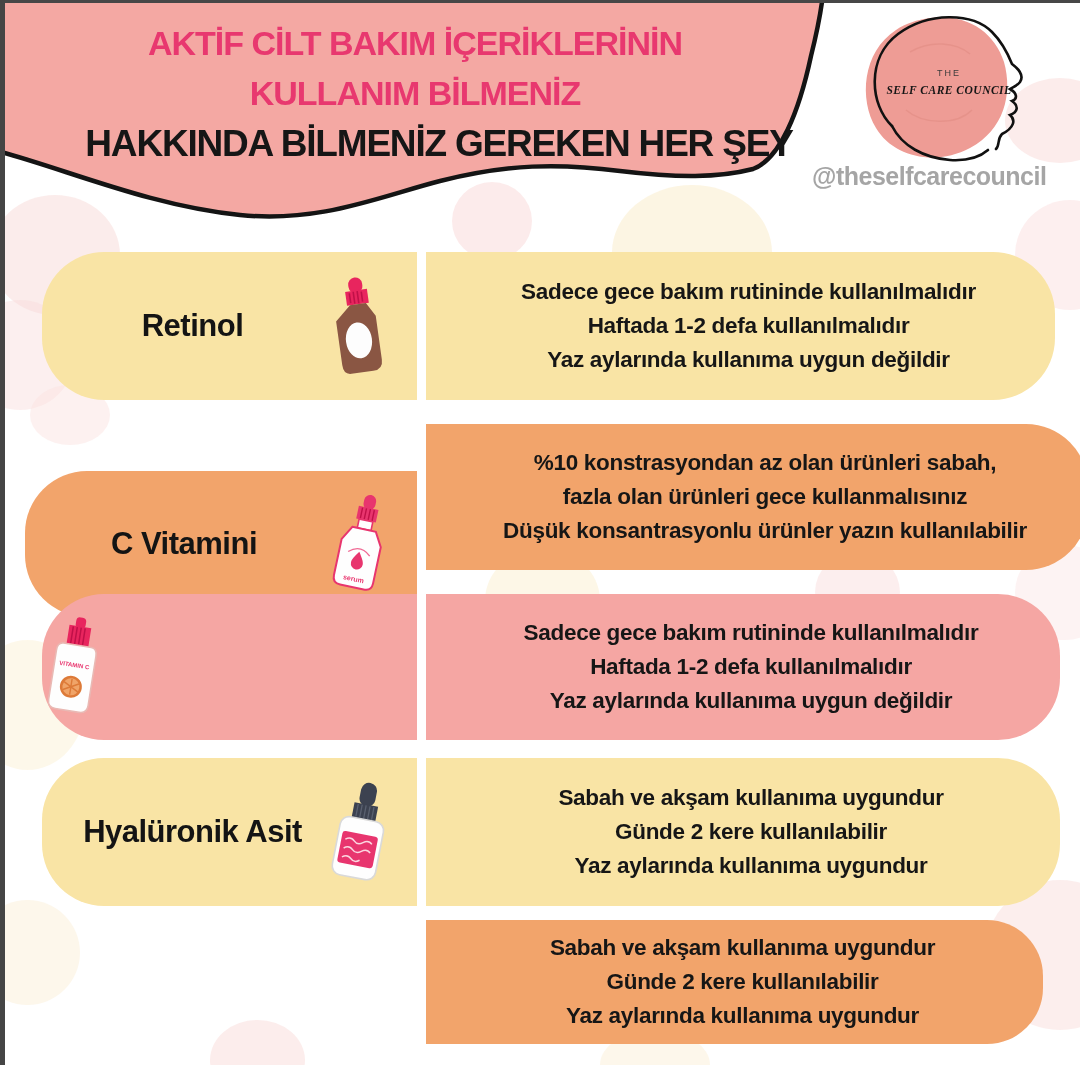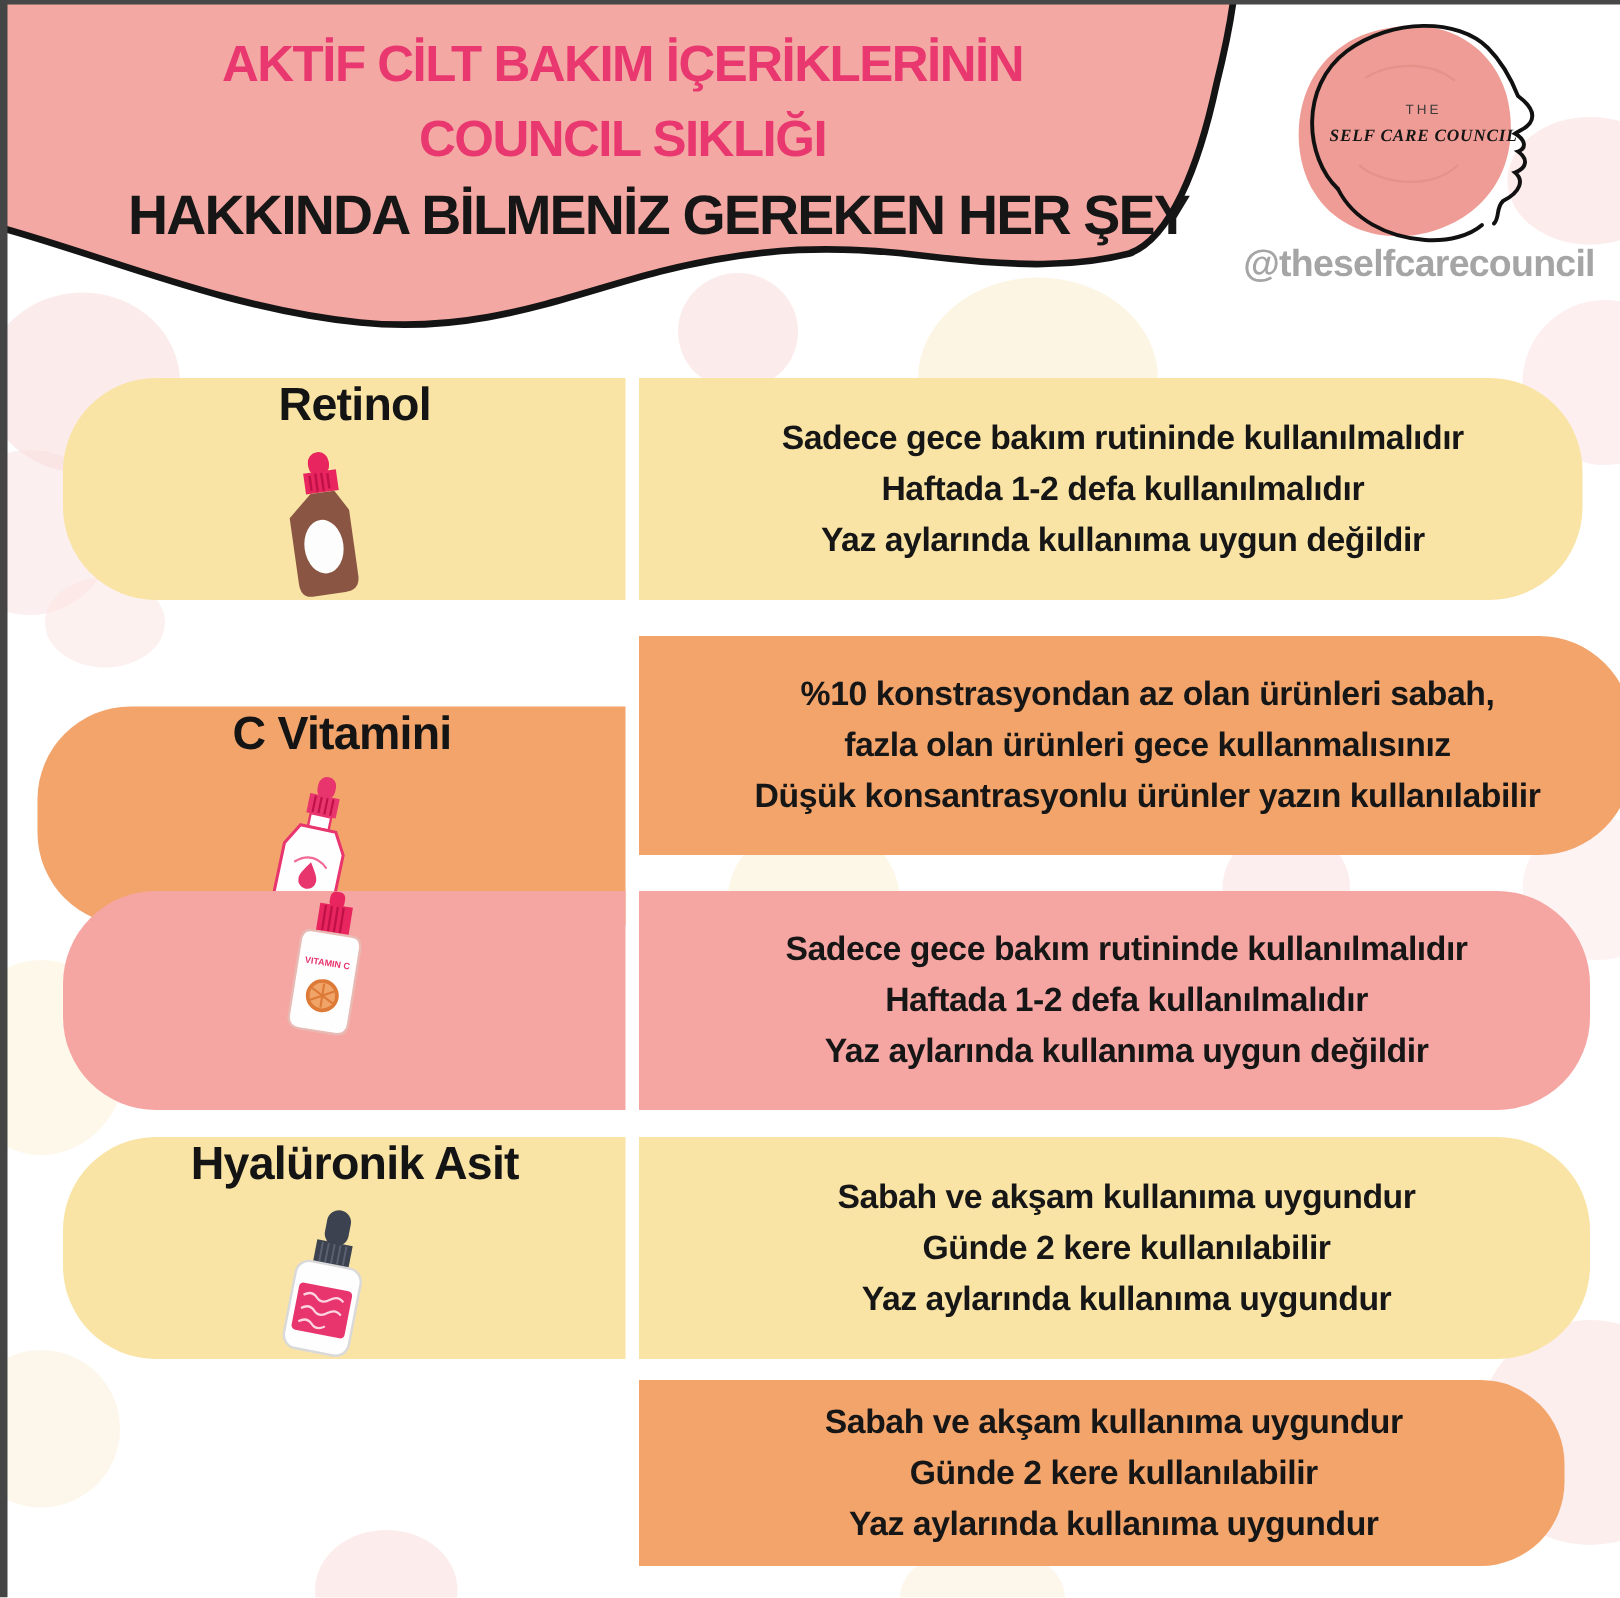--- a/index.html
+++ b/index.html
@@ -16,26 +16,26 @@
   
   .header-svg{position:absolute;left:0;top:0;z-index:3;}
   .title-wrap{position:absolute;left:0;top:0;width:830px;z-index:4;text-align:center;}
   .title-line{font-weight:bold;letter-spacing:-1px;line-height:1;}
   .t1,.t2{font-size:34px;color:var(--c-title_pink,#E8386F);}
   .t1{margin-top:26px;}
   .t2{margin-top:16px;}
   .t3{font-size:37px;color:#161616;margin-top:15px;letter-spacing:-1.2px;padding-left:48px;}
   .logo-svg{position:absolute;left:852px;top:10px;z-index:4;}
   .handle{position:absolute;left:812px;top:162px;width:268px;z-index:4;
-          font-size:25px;font-weight:bold;color:var(--c-handle_gray,#A5A5A5);letter-spacing:-0.5px;text-align:center;}
+          font-size:25px;font-weight:bold;color:var(--c-handle_gray,#A5A5A5);letter-spacing:-0.5px;}
 
   
   .row{position:absolute;left:0;width:1080px;z-index:2;}
   .pill{position:absolute;top:0;height:100%;}
-  .pill-left{border-radius:62px 0 0 62px;display:flex;align-items:center;flex-direction:column;}
+  .pill-left{border-radius:62px 0 0 62px;display:flex;align-items:center;}
   .pill-right{border-radius:0 62px 62px 0;display:flex;flex-direction:column;justify-content:center;padding-left:16px;box-sizing:border-box;align-items:center;}
   .row5 .pill-left{border-radius:56px 0 0 56px;}
   .row5 .pill-right{border-radius:0 56px 56px 0;}
 
   .p-yellow{background:var(--c-yellow,#F9E4A5);}
   .p-orange{background:var(--c-orange,#F2A46B);}
   .p-pink{background:var(--c-pink,#F5A6A3);}
 
   .row1{top:252px;height:148px;}
   .row2{top:424px;height:146px;}
@@ -76,21 +76,21 @@
   <div class="blob" style="left:210px;top:1020px;width:95px;height:80px;background:#F9DFDD;opacity:.55;"></div>
   <div class="blob" style="left:600px;top:1030px;width:110px;height:70px;background:#FBF0D8;opacity:.5;"></div>
 
   <svg class="header-svg" width="1080" height="228" viewBox="0 0 1080 228">
     <path d="M0,0 L822,0 C820,15 816,36 811,56 C799,112 780,159 753,169 C718,178 678,178 620,171 C558,163 508,164 440,181 C378,197 320,223 240,215 C150,206 66,169 0,151 Z" fill="#F4A8A3"></path>
     <path d="M822,2 C820,16 816,36 811,56 C799,112 780,159 753,169 C718,178 678,178 620,171 C558,163 508,164 440,181 C378,197 320,223 240,215 C150,206 66,169 -6,150" fill="none" stroke="#141414" stroke-width="4.5" stroke-linecap="round"></path>
   </svg>
 
   <div class="title-wrap">
     <div class="title-line t1">AKTİF CİLT BAKIM İÇERİKLERİNİN</div>
-    <div class="title-line t2">COUNCIL SIKLIĞI</div>
+    <div class="title-line t2">KULLANIM BİLMENİZ</div>
     <div class="title-line t3">HAKKINDA BİLMENİZ GEREKEN HER ŞEY</div>
   </div>
 
   <svg class="logo-svg" width="200" height="160" viewBox="0 0 200 160">
     <path d="M78,8 C112,3 142,20 152,52 C161,84 152,120 118,138 C84,156 42,148 24,118 C7,90 10,42 44,20 C54,13 65,10 78,8 Z" fill="#EE9C95"></path>
     <path d="M54,100 C70,114 104,116 120,100" fill="none" stroke="#E28E86" stroke-width="1.6" opacity=".7"></path>
     <path d="M58,42 C78,30 104,32 118,44" fill="none" stroke="#E28E86" stroke-width="1.6" opacity=".7"></path>
     <path d="M40,116 C18,95 14,48 46,24 C76,2 120,2 140,22 C150,32 156,44 160,54 C168,60 172,66 168,72 C165,76 161,77 158,79 C165,83 166,89 160,91 C167,96 166,102 158,105 C164,110 162,118 150,124 C145,129 148,135 144,139" fill="none" stroke="#111" stroke-width="2.6" stroke-linecap="round"></path>
     <path d="M40,116 C50,136 72,148 98,150 C114,151 128,147 136,140" fill="none" stroke="#111" stroke-width="2.6" stroke-linecap="round"></path>
     <text x="97" y="66" text-anchor="middle" font-family="Liberation Sans, sans-serif" font-size="9" letter-spacing="2" fill="#3a3a3a">THE</text>

